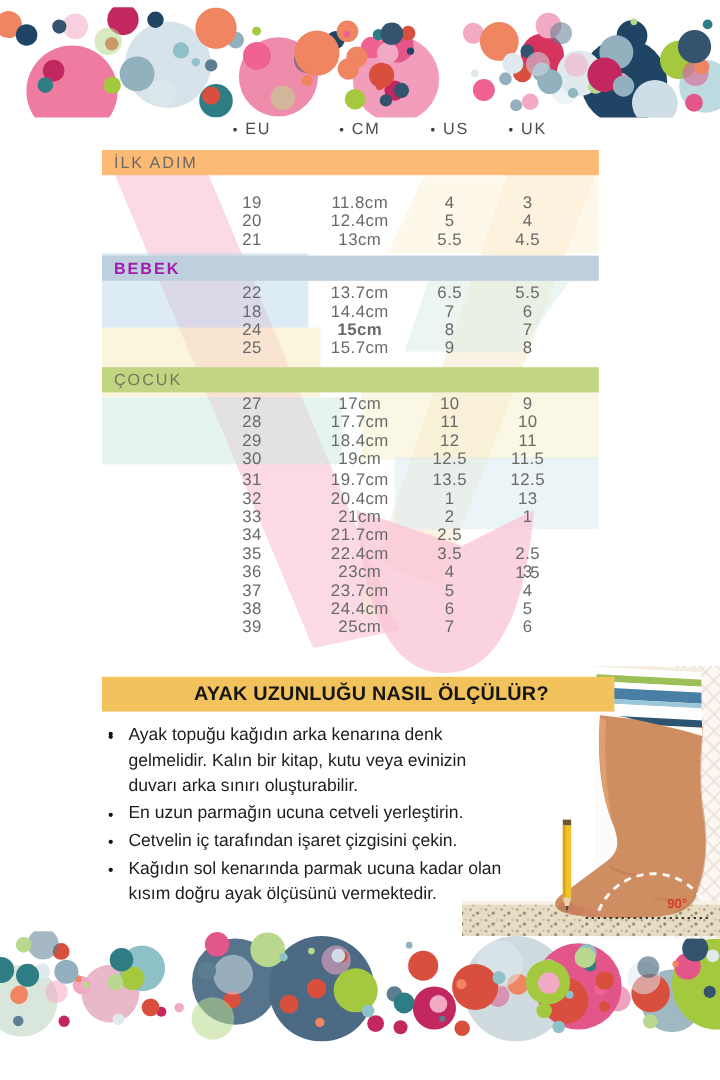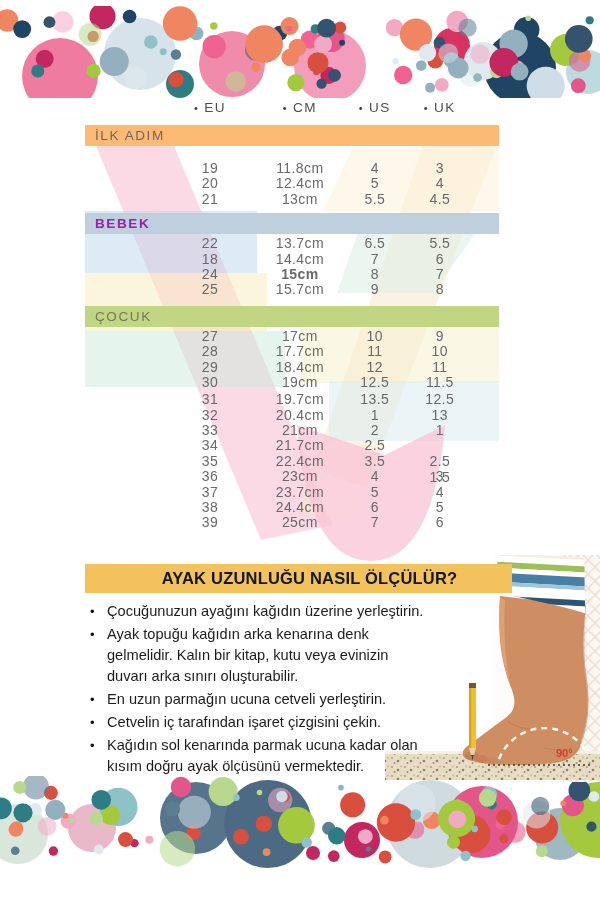--- a/index.html
+++ b/index.html
@@ -282,21 +282,21 @@
           <span class="cell" style="left: 30.2%;">39</span>
           <span class="cell" style="left: 51.9%;">25cm</span>
           <span class="cell" style="left: 70%;">7</span>
           <span class="cell" style="left: 85.7%;">6</span>
         </div>
       </div>
     </div>
 
   <div id="guide-title" style="background: rgb(242, 195, 92);">AYAK UZUNLUĞU NASIL ÖLÇÜLÜR?</div>
   <ul id="bullet-list">
-      <li><span class="mark">•</span><span>Çocuğunuzun ayağını kağıdın üzerine yerleştirin.</span></li>
+      <li><span class="mark">•</span></li>
       <li><span class="mark">•</span><span>Ayak topuğu kağıdın arka kenarına denk gelmelidir. Kalın bir kitap, kutu veya evinizin duvarı arka sınırı oluşturabilir.</span></li>
       <li><span class="mark">•</span><span>En uzun parmağın ucuna cetveli yerleştirin.</span></li>
       <li><span class="mark">•</span><span>Cetvelin iç tarafından işaret çizgisini çekin.</span></li>
       <li><span class="mark">•</span><span>Kağıdın sol kenarında parmak ucuna kadar olan kısım doğru ayak ölçüsünü vermektedir.</span></li>
     </ul>
 
   <svg id="photo" viewBox="385 555 215 235" aria-hidden="true">
     <defs>
       <pattern id="specks" width="13" height="9" patternUnits="userSpaceOnUse">
         <rect width="13" height="9" fill="#e7dcc4"></rect>

